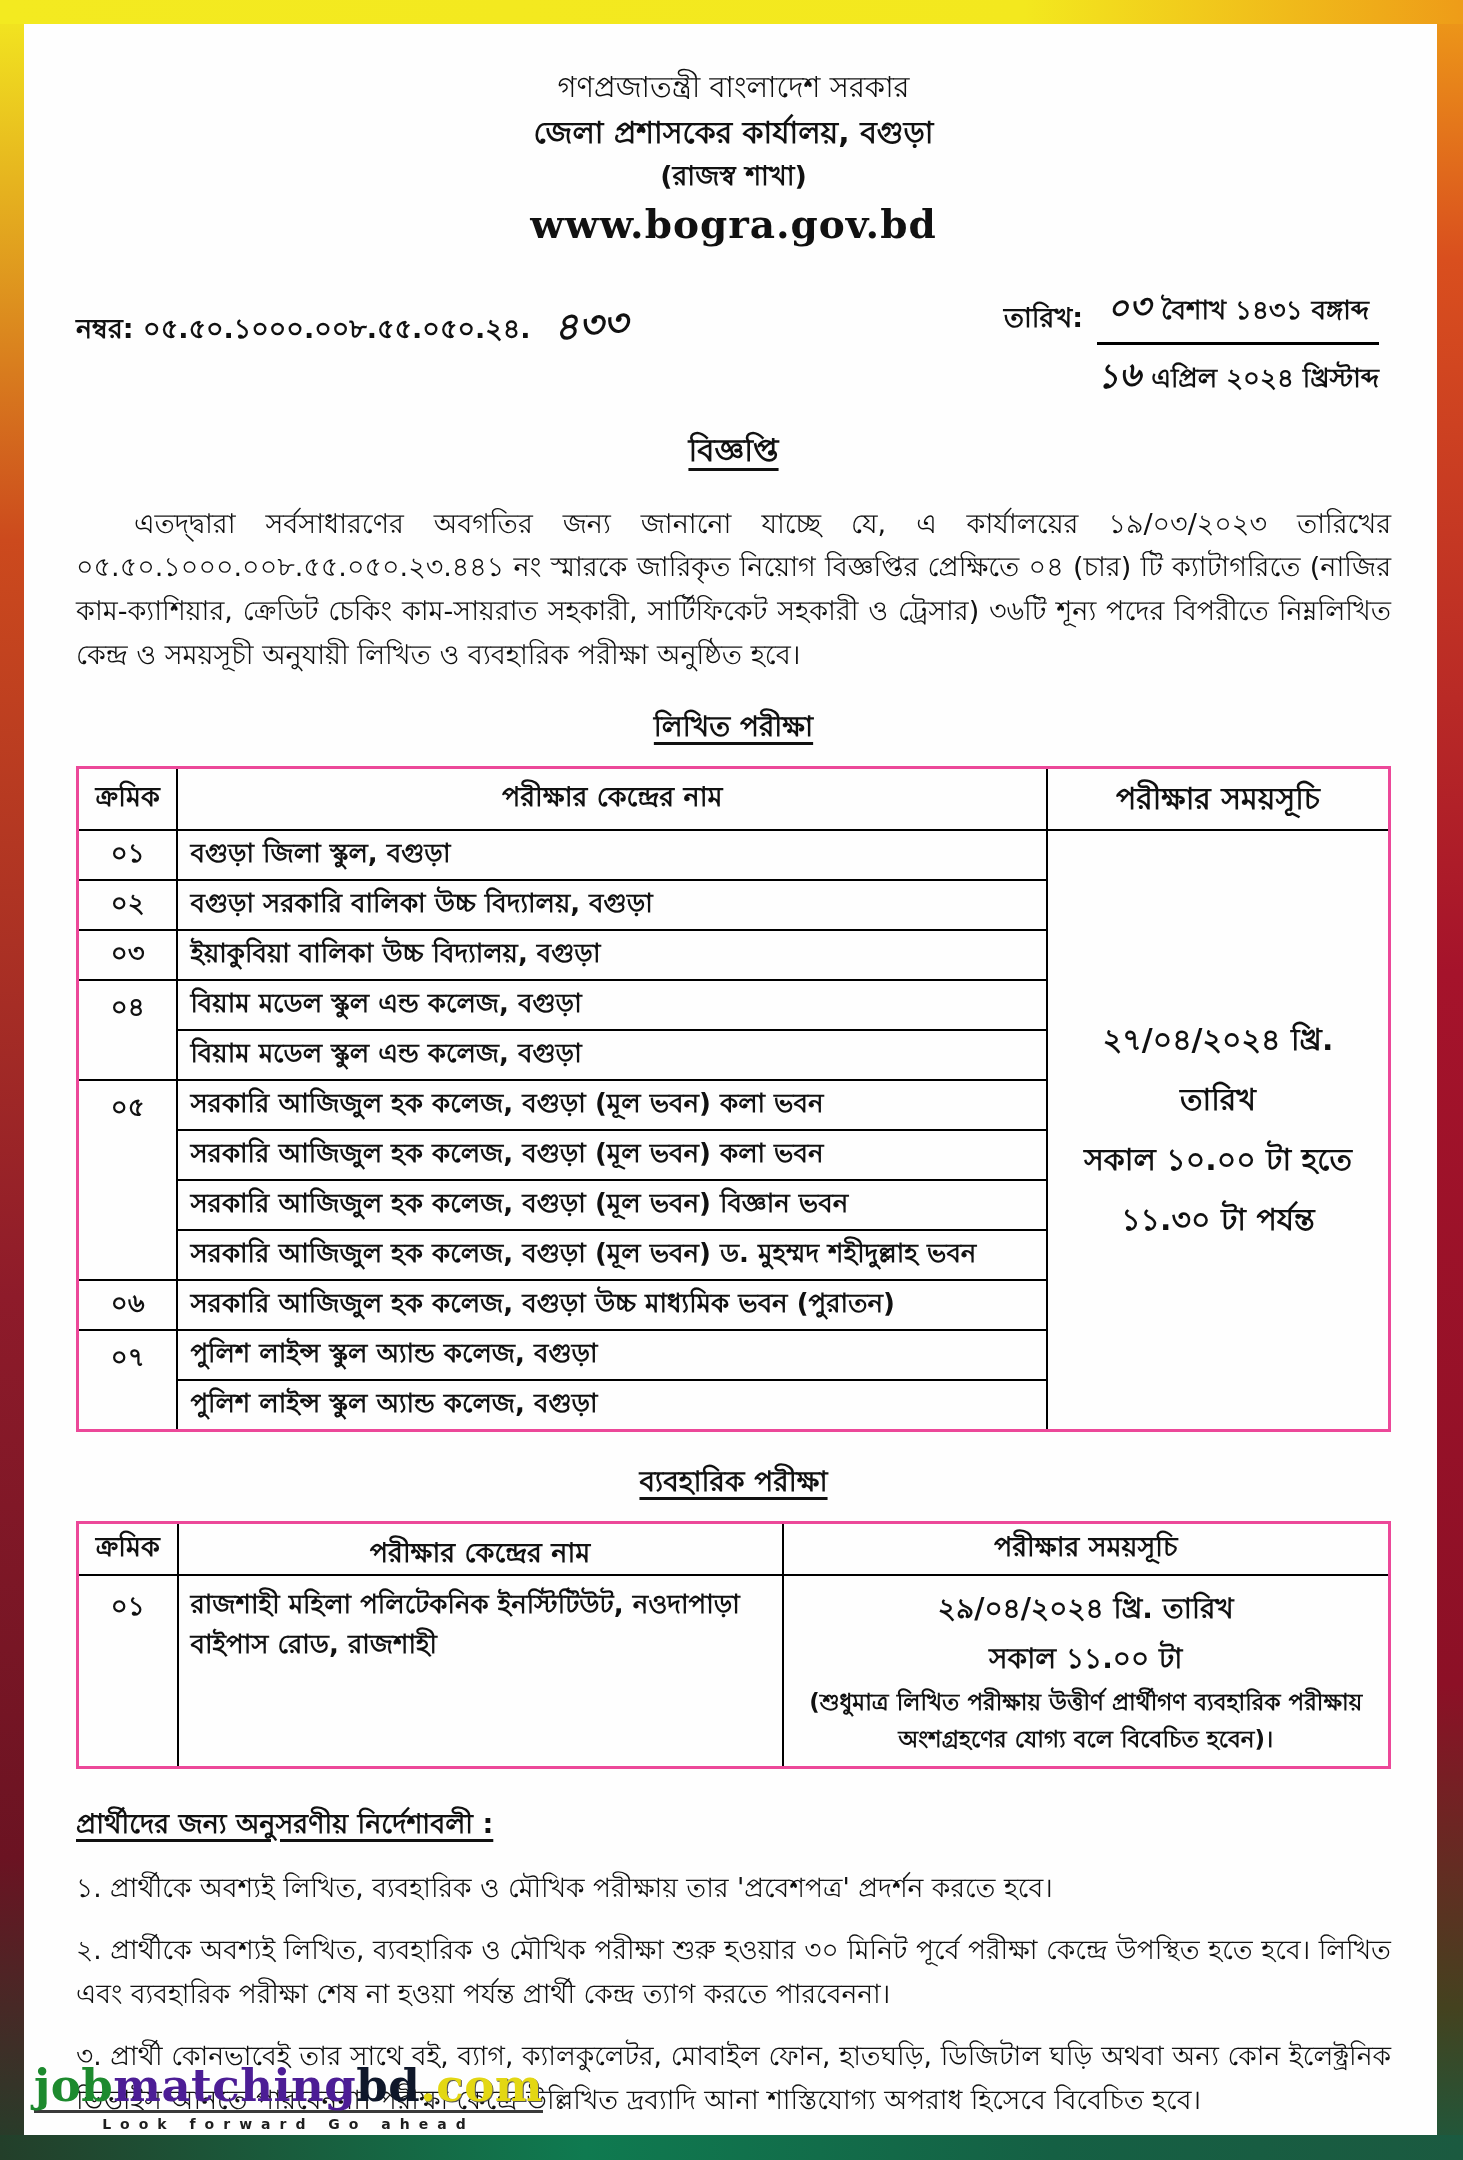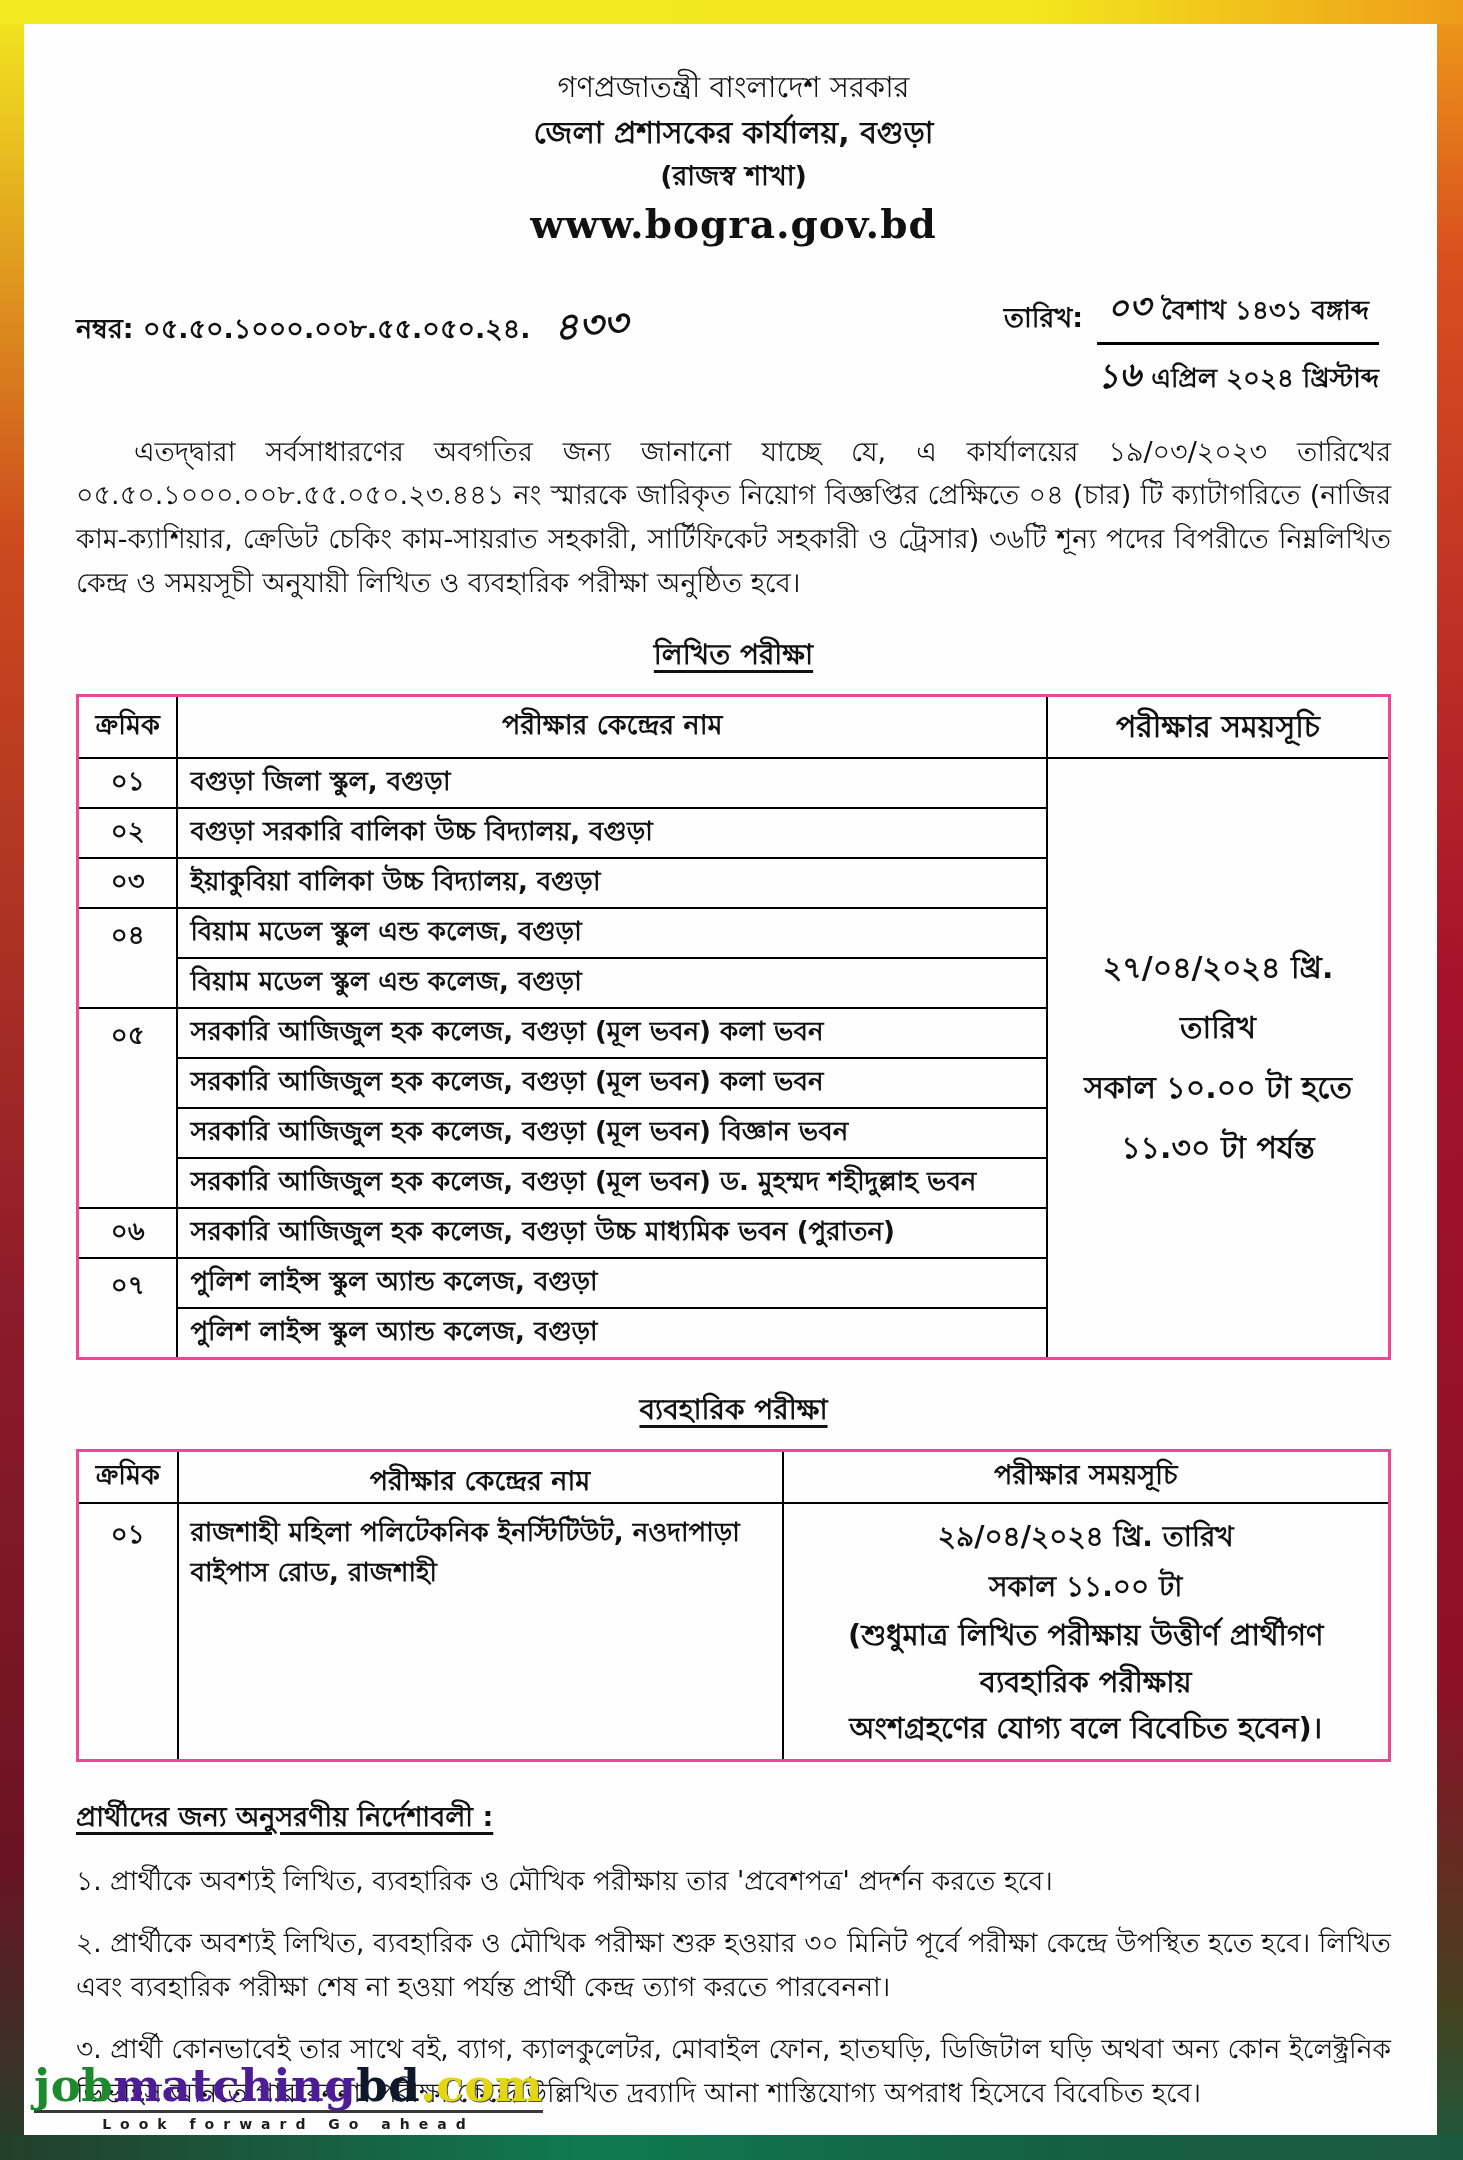--- a/index.html
+++ b/index.html
@@ -49,21 +49,21 @@
   table { width:100%; border-collapse:collapse; border:3px solid #ec4899; }
   th,td { border:2.5px solid #000; font-size:26px; }
   th { font-size:27px; font-weight:bold; height:46px; }
   td { height:41px; padding:2px 12px; font-weight:600; }
   .c-serial { width:100px; text-align:center; padding:2px 4px; }
   .w-name  { width:872px; }
   .w-sched { width:343px; text-align:center; font-size:30px; font-weight:bold; line-height:2.0; }
   .p-name  { width:605px; vertical-align:top; padding-top:8px; line-height:1.55; }
   .p-sched { text-align:center; padding:8px 10px; }
   .p-sched .big { font-size:28px; font-weight:bold; line-height:1.8; }
-  .p-sched .note { font-size:29px; font-weight:600; line-height:1.6; }
+  .p-sched .note { font-size:23px; font-weight:600; line-height:1.6; }
 
   
   .instr-heading { margin-top:34px; font-size:27px; font-weight:bold;
                    text-decoration:underline; text-underline-offset:6px; text-decoration-thickness:2.5px; }
   .instr-item { margin-top:18px; font-size:26.5px; font-weight:500; text-align:justify; line-height:1.66; }
 
   
   .footer-logo { position:absolute; left:34px; bottom:28px; z-index:6; }
   .brand { font-family:"DejaVu Serif","Liberation Serif",serif; font-weight:bold; font-size:45px; line-height:1; letter-spacing:0.5px; }
   .tagline { border-top:3px solid #3a3a3a; margin-top:2px; padding-top:3px; font-size:14px; font-weight:bold;
@@ -98,20 +98,21 @@
         <span class="top" style="display:block;">
           <span class="hand">০৩</span><span>বৈশাখ ১৪৩১ বঙ্গাব্দ</span>
         </span>
         <span class="bottom" style="display:block;">
           <span class="hand">১৬</span><span>এপ্রিল ২০২৪ খ্রিস্টাব্দ</span>
         </span>
       </span>
     </div>
   </div>
 
+  <div class="notice-title">বিজ্ঞপ্তি</div>
 
   <p class="intro">এতদ্দ্বারা সর্বসাধারণের অবগতির জন্য জানানো যাচ্ছে যে, এ কার্যালয়ের ১৯/০৩/২০২৩ তারিখের ০৫.৫০.১০০০.০০৮.৫৫.০৫০.২৩.৪৪১ নং স্মারকে জারিকৃত নিয়োগ বিজ্ঞপ্তির প্রেক্ষিতে ০৪ (চার) টি ক্যাটাগরিতে (নাজির কাম-ক্যাশিয়ার, ক্রেডিট চেকিং কাম-সায়রাত সহকারী, সার্টিফিকেট সহকারী ও ট্রেসার) ৩৬টি শূন্য পদের বিপরীতে নিম্নলিখিত কেন্দ্র ও সময়সূচী অনুযায়ী লিখিত ও ব্যবহারিক পরীক্ষা অনুষ্ঠিত হবে।</p>
 
   <div class="section-title">লিখিত পরীক্ষা</div>
 
   <table>
     <thead>
       <tr>
         <th class="c-serial">ক্রমিক</th>
         <th class="w-name">পরীক্ষার কেন্দ্রের নাম</th>

